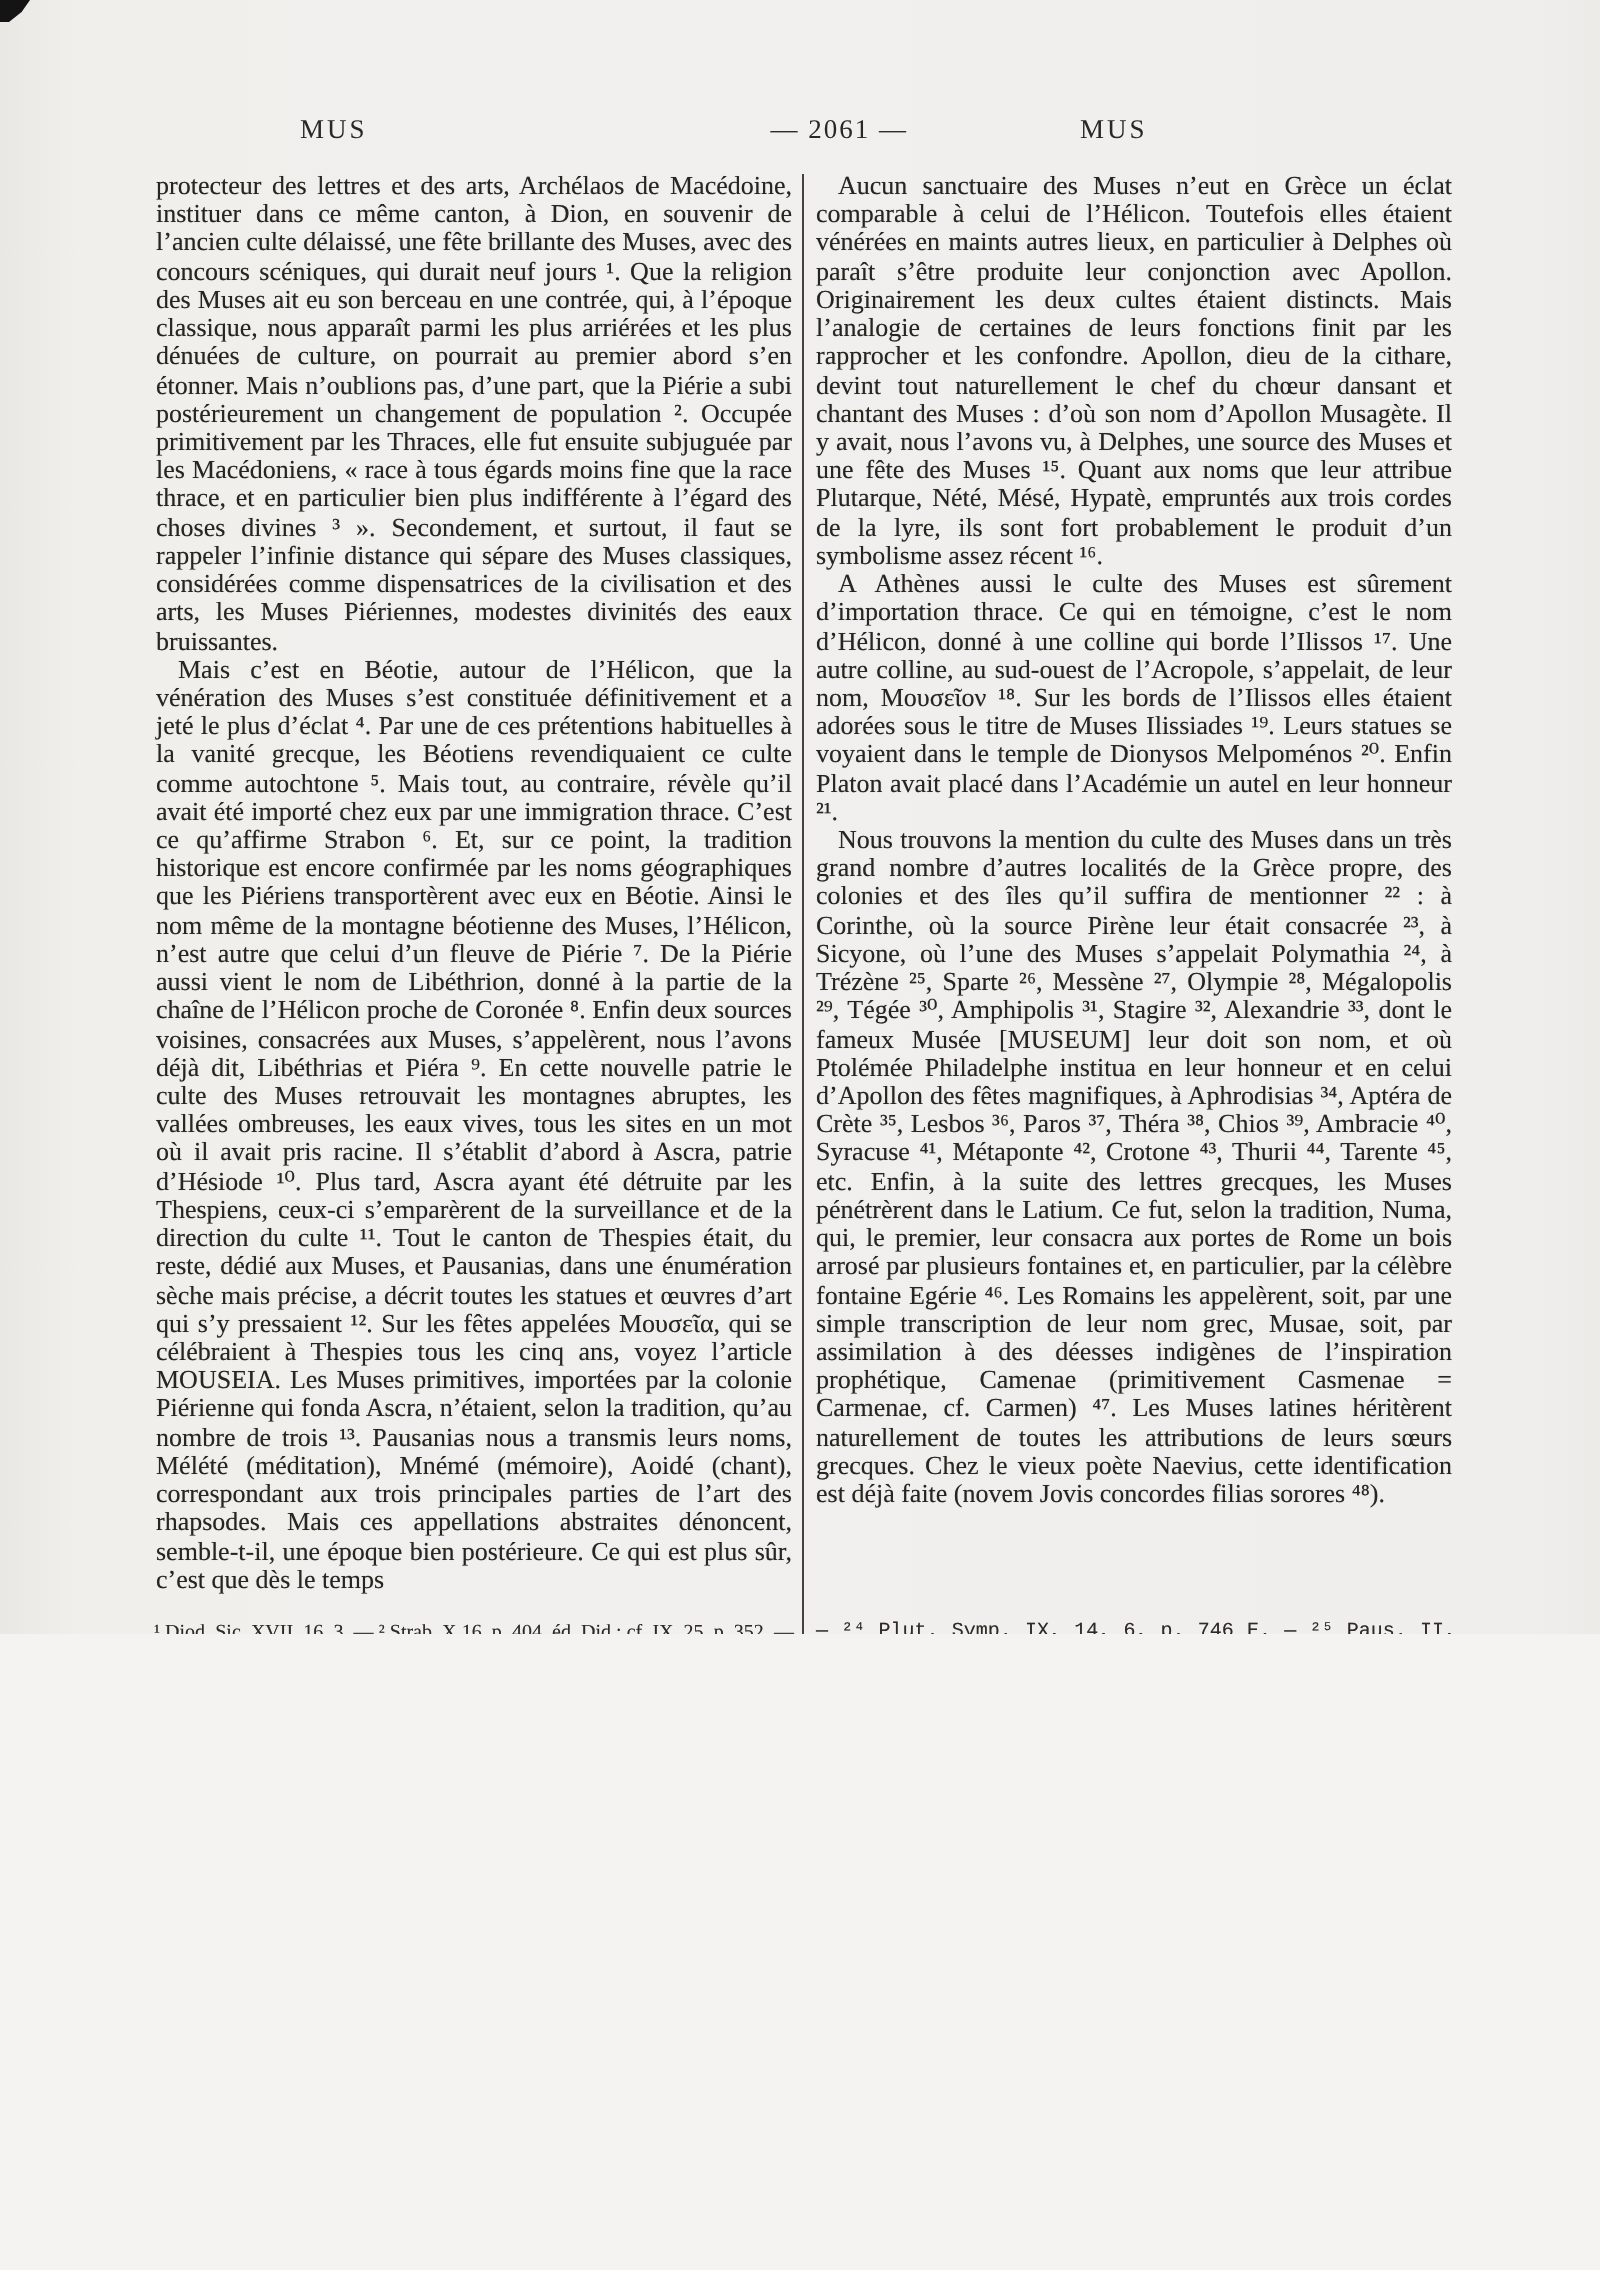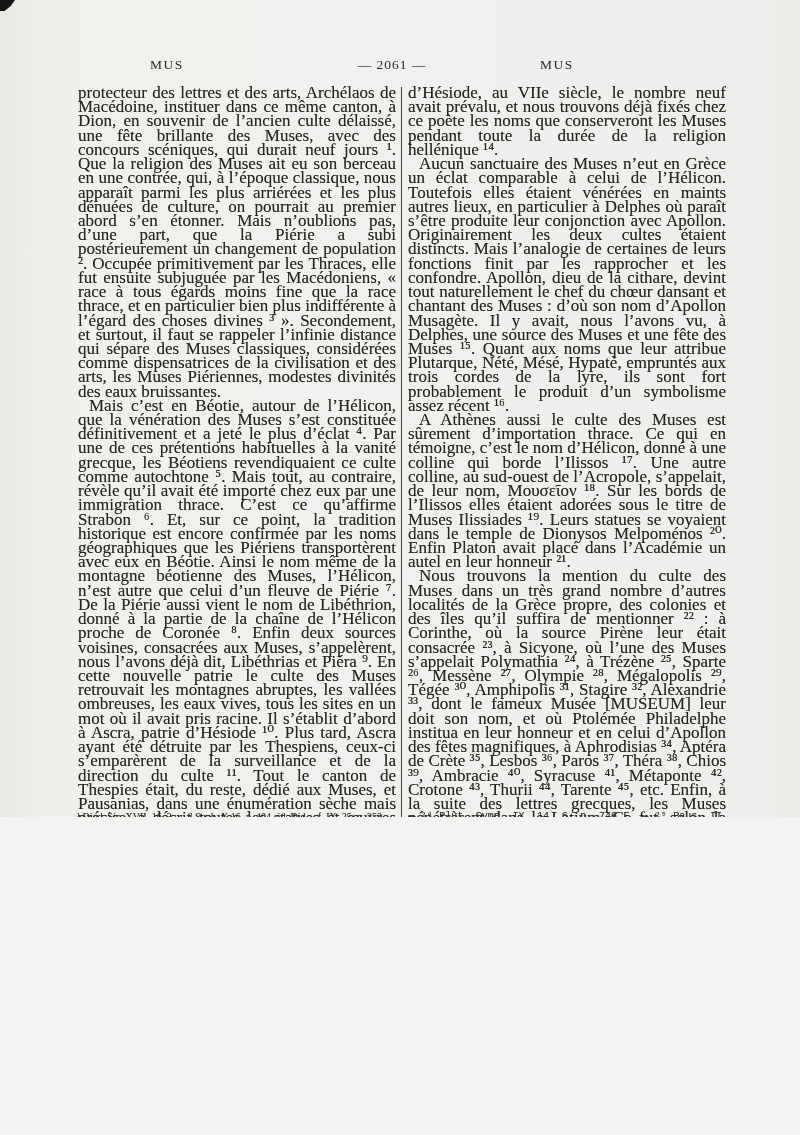--- a/index.html
+++ b/index.html
@@ -16,25 +16,25 @@
   .corner-mark {
     position:absolute; top:0; left:0; width:15px; height:11px;
     background:#141414;
     clip-path:polygon(0 0,100% 0,72% 55%,30% 100%,0 100%);
   }
   .running-head {
     position:absolute; top:57px; height:16px;
     font-size:13.5px; letter-spacing:1.5px; color:#2a2826;
   }
   .head-left   { left:150px; }
-  .head-center { left:330px; width:124px; text-align:center; letter-spacing:1px; }
+  .head-center { left:330px; width:124px; text-align:right; letter-spacing:1px; }
   .head-right  { left:540px; }
   .col {
     position:absolute; top:86px; width:318px;
-    font-size:17px; line-height:14.22px;
+    font-size:13px; line-height:14.22px;
     text-align:justify; text-justify:inter-word;
     color:#27251f;
     text-shadow:0 0 .35px rgba(40,38,32,.45);
   }
   .col-left  { left:78px;  }
   .col-right { left:408px; }
   .col p { margin:0; padding:0; }
   .col p.indent { text-indent:11px; }
   .divider {
     position:absolute; left:401px; top:87px; width:1px; height:864px;
@@ -69,21 +69,20 @@
   <div class="running-head head-right">MUS</div>
 
   <div class="divider"></div>
 
   <div class="col col-left">
     <p>protecteur des lettres et des arts, Archélaos de Macédoine, instituer dans ce même canton, à Dion, en souvenir de l’ancien culte délaissé, une fête brillante des Muses, avec des concours scéniques, qui durait neuf jours ¹. Que la religion des Muses ait eu son berceau en une contrée, qui, à l’époque classique, nous apparaît parmi les plus arriérées et les plus dénuées de culture, on pourrait au premier abord s’en étonner. Mais n’oublions pas, d’une part, que la Piérie a subi postérieurement un changement de population ². Occupée primitivement par les Thraces, elle fut ensuite subjuguée par les Macédoniens, « race à tous égards moins fine que la race thrace, et en particulier bien plus indifférente à l’égard des choses divines ³ ». Secondement, et surtout, il faut se rappeler l’infinie distance qui sépare des Muses classiques, considérées comme dispensatrices de la civilisation et des arts, les Muses Piériennes, modestes divinités des eaux bruissantes.</p>
     <p class="indent">Mais c’est en Béotie, autour de l’Hélicon, que la vénération des Muses s’est constituée définitivement et a jeté le plus d’éclat ⁴. Par une de ces prétentions habituelles à la vanité grecque, les Béotiens revendiquaient ce culte comme autochtone ⁵. Mais tout, au contraire, révèle qu’il avait été importé chez eux par une immigration thrace. C’est ce qu’affirme Strabon ⁶. Et, sur ce point, la tradition historique est encore confirmée par les noms géographiques que les Piériens transportèrent avec eux en Béotie. Ainsi le nom même de la montagne béotienne des Muses, l’Hélicon, n’est autre que celui d’un fleuve de Piérie ⁷. De la Piérie aussi vient le nom de Libéthrion, donné à la partie de la chaîne de l’Hélicon proche de Coronée ⁸. Enfin deux sources voisines, consacrées aux Muses, s’appelèrent, nous l’avons déjà dit, Libéthrias et Piéra ⁹. En cette nouvelle patrie le culte des Muses retrouvait les montagnes abruptes, les vallées ombreuses, les eaux vives, tous les sites en un mot où il avait pris racine. Il s’établit d’abord à Ascra, patrie d’Hésiode ¹⁰. Plus tard, Ascra ayant été détruite par les Thespiens, ceux-ci s’emparèrent de la surveillance et de la direction du culte ¹¹. Tout le canton de Thespies était, du reste, dédié aux Muses, et Pausanias, dans une énumération sèche mais précise, a décrit toutes les statues et œuvres d’art qui s’y pressaient ¹². Sur les fêtes appelées Μουσεῖα, qui se célébraient à Thespies tous les cinq ans, voyez l’article MOUSEIA. Les Muses primitives, importées par la colonie Piérienne qui fonda Ascra, n’étaient, selon la tradition, qu’au nombre de trois ¹³. Pausanias nous a transmis leurs noms, Mélété (méditation), Mnémé (mémoire), Aoidé (chant), correspondant aux trois principales parties de l’art des rhapsodes. Mais ces appellations abstraites dénoncent, semble-t-il, une époque bien postérieure. Ce qui est plus sûr, c’est que dès le temps</p>
   </div>
 
   <div class="col col-right">
-    <p>d’Hésiode, au VIIe siècle, le nombre neuf avait prévalu, et nous trouvons déjà fixés chez ce poète les noms que conserveront les Muses pendant toute la durée de la religion hellénique ¹⁴.</p>
     <p class="indent">Aucun sanctuaire des Muses n’eut en Grèce un éclat comparable à celui de l’Hélicon. Toutefois elles étaient vénérées en maints autres lieux, en particulier à Delphes où paraît s’être produite leur conjonction avec Apollon. Originairement les deux cultes étaient distincts. Mais l’analogie de certaines de leurs fonctions finit par les rapprocher et les confondre. Apollon, dieu de la cithare, devint tout naturellement le chef du chœur dansant et chantant des Muses : d’où son nom d’Apollon Musagète. Il y avait, nous l’avons vu, à Delphes, une source des Muses et une fête des Muses ¹⁵. Quant aux noms que leur attribue Plutarque, Nété, Mésé, Hypatè, empruntés aux trois cordes de la lyre, ils sont fort probablement le produit d’un symbolisme assez récent ¹⁶.</p>
     <p class="indent">A Athènes aussi le culte des Muses est sûrement d’importation thrace. Ce qui en témoigne, c’est le nom d’Hélicon, donné à une colline qui borde l’Ilissos ¹⁷. Une autre colline, au sud-ouest de l’Acropole, s’appelait, de leur nom, Μουσεῖον ¹⁸. Sur les bords de l’Ilissos elles étaient adorées sous le titre de Muses Ilissiades ¹⁹. Leurs statues se voyaient dans le temple de Dionysos Melpoménos ²⁰. Enfin Platon avait placé dans l’Académie un autel en leur honneur ²¹.</p>
     <p class="indent">Nous trouvons la mention du culte des Muses dans un très grand nombre d’autres localités de la Grèce propre, des colonies et des îles qu’il suffira de mentionner ²² : à Corinthe, où la source Pirène leur était consacrée ²³, à Sicyone, où l’une des Muses s’appelait Polymathia ²⁴, à Trézène ²⁵, Sparte ²⁶, Messène ²⁷, Olympie ²⁸, Mégalopolis ²⁹, Tégée ³⁰, Amphipolis ³¹, Stagire ³², Alexandrie ³³, dont le fameux Musée [MUSEUM] leur doit son nom, et où Ptolémée Philadelphe institua en leur honneur et en celui d’Apollon des fêtes magnifiques, à Aphrodisias ³⁴, Aptéra de Crète ³⁵, Lesbos ³⁶, Paros ³⁷, Théra ³⁸, Chios ³⁹, Ambracie ⁴⁰, Syracuse ⁴¹, Métaponte ⁴², Crotone ⁴³, Thurii ⁴⁴, Tarente ⁴⁵, etc. Enfin, à la suite des lettres grecques, les Muses pénétrèrent dans le Latium. Ce fut, selon la tradition, Numa, qui, le premier, leur consacra aux portes de Rome un bois arrosé par plusieurs fontaines et, en particulier, par la célèbre fontaine Egérie ⁴⁶. Les Romains les appelèrent, soit, par une simple transcription de leur nom grec, Musae, soit, par assimilation à des déesses indigènes de l’inspiration prophétique, Camenae (primitivement Casmenae = Carmenae, cf. Carmen) ⁴⁷. Les Muses latines héritèrent naturellement de toutes les attributions de leurs sœurs grecques. Chez le vieux poète Naevius, cette identification est déjà faite (novem Jovis concordes filias sorores ⁴⁸).</p>
   </div>
 
   <div class="footnotes fn-left">¹ Diod. Sic. XVII, 16, 3. — ² Strab. X 16, p. 404, éd. Did.; cf. IX, 25, p. 352. — ³ Paus. IX, 29, 3. — ⁴ Plusieurs écrivains avaient décrit l’hiéron et les fêtes des Muses sur l’Hélicon. Selon Ath. XIV, p. 629 A, Amphion de Thespies avait composé un ouvrage en plusieurs livres sur le Μουσεῖον; et le scholiaste d’Homère, Il. XIII, 21, cite un ouvrage de Nicocratès, περὶ τοῦ ἐν Ἑλικῶνι ἀγῶνος; cf. Paus. IX, 30-31. — ⁵ Selon eux, le culte des Muses avait été fondé sur l’Hélicon par les Aloades, Ephialtès et Otos, Paus. IX, 29; cf. en sens contraire Diod. V, 50. — ⁶ IX, 2, p. 352, éd. Didot; X, 3, p. 404. — ⁷ Paus, IX, 30, 8. — ⁸ IX, 34, 4. — ⁹ Ibid. — ¹⁰ IX, 29, 1. — ¹¹ IX, 31, 3. — ¹² IX, 30-31. — ¹³ IX, 29, 2. — ¹⁴ Theog. 76-79. — ¹⁵ Plut. Pyth. orac. 17, p. 402 C. — ¹⁶ Symp. IX, 14, 2, p. 744 C. — ¹⁷ Clitodem. fr. 1 (Fragm. hist. gr. I, p. 359, éd. Müller). — ¹⁸ Paus. I, 25, 8. — ¹⁹ I, 19, 5. — ²⁰ I, 2, 5. — ²¹ I, 30, 2. — ²² Rödiger, O. l. p. 281 sq. — ²³ Pers. Sat. prol. 4 ; Stat. Sylv. I, 4, 25,</div>
   <div class="footnotes fn-right">— ²⁴ Plut. Symp. IX, 14, 6, p. 746 E. — ²⁵ Paus. II, 31, 3; Steph. Byz. s. v. Ἀρδαλίδες. — ²⁶ Paus. III, 17, 5. — ²⁷ IV, 31, 10. — ²⁸ V, 14, 10. — ²⁹ VIII, 32, 2. — ³⁰ VIII, 47, 3. — ³¹ Schol. Eur. Rhes. 346. — ³² Theophr. Hist. plant. IV, 16, 3; Plin. XVI, 133. — ³³ Vitruv. VII, Praef.; Ath. I, p. 22 D; Strab. XVII, 1, p. 974 extr. (éd. Didot). — ³⁴ Lebas, Voy. arch. (Inscript.), III, p. 378. — ³⁵ Steph. Byz. s. v. Ἄπτερα. C’est là que la légende plaçait la scène du conflit des Sirènes et des Muses. — ³⁶ Athen. XIV, p. 635 A. — ³⁷ Thiersch, Par. Inschr. n. 18. — ³⁸ Corp. inscr. gr. II, 2448. — ³⁹ Ibid. II, 2214. — ⁴⁰ Plin. XXXV, 66. — ⁴¹ Eurip. vit. 83. — ⁴² Diog. Laert. VIII, 1, 15; Iambl. Pyth. vit. 170; Porphyr. Pyth. vit. 57. — ⁴³ Iambl. O. l. 45, 50, 264; Porphyr. O. l. 4. — ⁴⁴ Schol. Theocr. VII, 78. — ⁴⁵ Polyb. VIII, 25 (27), 11. — ⁴⁶ Tit. Liv. I, 21 Plut. Num. 8. — ⁴⁷ Varr. De ling. lat. VII, 26. Voir l’article CAMENAE. — ⁴⁸ Naev. reliq. éd. Klussmann, p. 52.</div>
 
   <div class="signature-mark">VI.</div>
   <div class="page-number">259</div>

